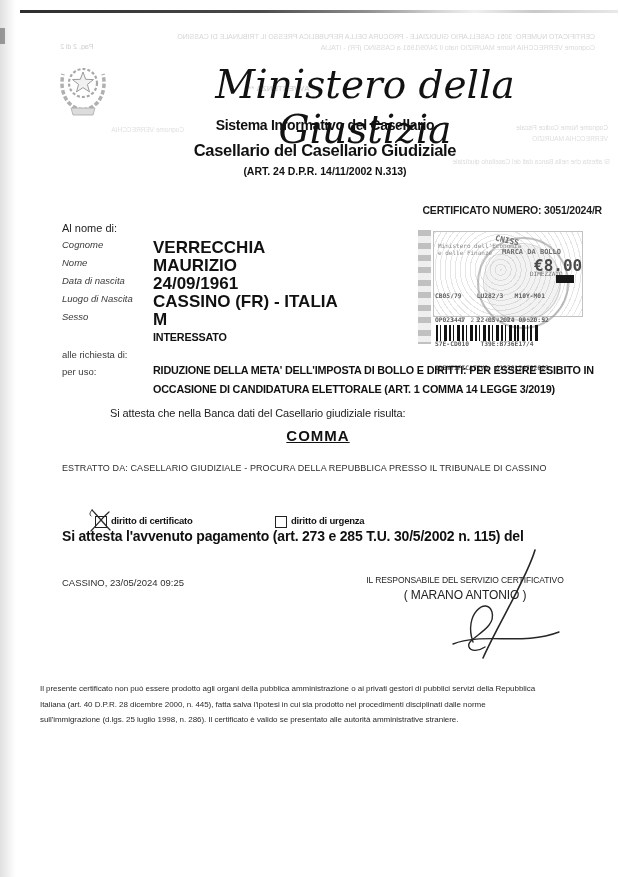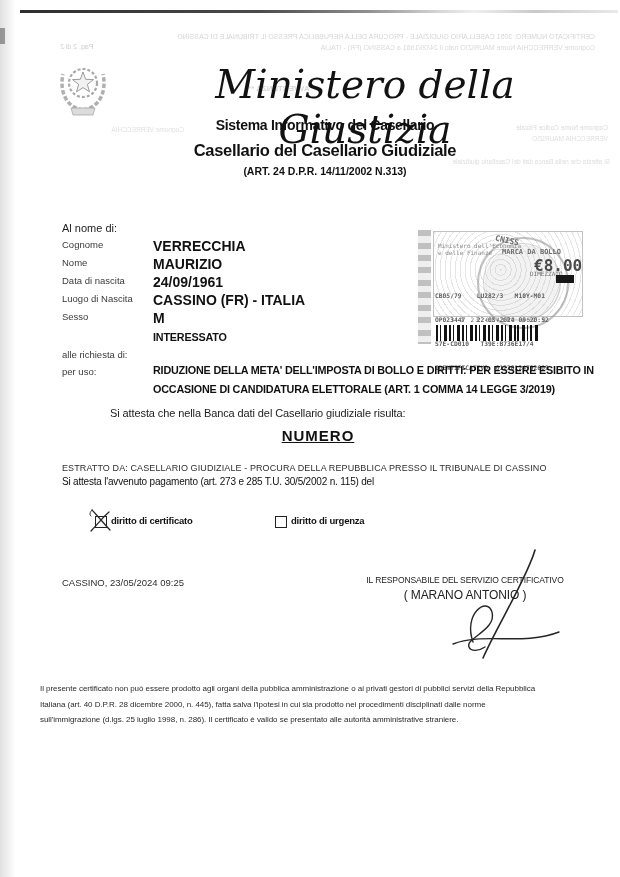--- a/index.html
+++ b/index.html
@@ -30,22 +30,22 @@
     font-family:"DejaVu Serif",serif;font-style:italic;font-size:39px;color:#121212;letter-spacing:0px;}
   .head-center{position:absolute;left:55px;width:540px;text-align:center;color:#111;}
   .system{top:117px;font-size:14px;font-weight:bold;letter-spacing:-0.3px;}
   .cert-title{top:141px;font-size:16.5px;font-weight:bold;letter-spacing:-0.3px;}
   .cert-sub{top:165px;font-size:10.5px;font-weight:bold;}
   .cert-number{position:absolute;left:400px;top:204px;width:202px;text-align:right;
     font-size:10.5px;font-weight:bold;letter-spacing:-0.2px;}
 
   
   .intro{position:absolute;left:62px;top:222px;font-size:11px;color:#222;}
-  .f-label{position:absolute;left:62px;font-size:9.5px;color:#3a3a3a;}
-  .f-value{position:absolute;left:153px;font-size:14px;font-weight:bold;color:#111;}
+  .f-label{position:absolute;left:62px;font-size:9.5px;color:#3a3a3a;font-style:italic;}
+  .f-value{position:absolute;left:153px;font-size:17px;font-weight:bold;color:#111;}
 
   
   .stamp{position:absolute;left:418px;top:228px;width:186px;height:120px;}
   .stamp-strip{position:absolute;left:0;top:2px;width:13px;height:114px;opacity:.55;
     background:repeating-linear-gradient(180deg,#8d8d8d 0 6px,#e2e2e2 6px 12.5px);}
   .stamp-body{position:absolute;left:15px;top:3px;width:148px;height:84px;border:1px solid #c2c2c2;
     background:repeating-radial-gradient(circle at 45% 45%,rgba(140,140,140,.22) 0 1px,transparent 1px 5px);}
   .stamp-circle{position:absolute;left:59px;top:9px;width:88px;height:88px;border:2px solid #8f8f8f;
     border-radius:50%;opacity:.55;
     background:radial-gradient(circle,rgba(130,130,130,.18) 0 58%,rgba(120,120,120,.28) 60%,transparent 62%);}
@@ -64,21 +64,21 @@
 
   
   .req-label{position:absolute;left:62px;font-size:9.5px;color:#3a3a3a;}
   .req-value{position:absolute;left:153px;font-size:10.8px;font-weight:bold;letter-spacing:-0.2px;color:#111;}
   .attest{position:absolute;left:62px;top:407px;font-size:11px;letter-spacing:-0.1px;color:#222;margin-left:48px;}
   .nulla{position:absolute;left:58px;top:427px;width:520px;text-align:center;
     font-size:15px;font-weight:bold;letter-spacing:1px;text-decoration:underline;color:#111;}
   .estratto{position:absolute;left:62px;top:463px;font-size:9px;color:#2e2e2e;letter-spacing:0.1px;}
 
   
-  .pay-line{position:absolute;left:62px;top:476px;font-size:10px;font-weight:normal;letter-spacing:-0.2px;color:#111;}
+  .pay-line{position:absolute;left:62px;top:528px;font-size:14px;font-weight:bold;letter-spacing:-0.2px;color:#111;}
   .checkbox{position:absolute;top:516px;width:10px;height:10px;border:1.2px solid #222;background:#fff;}
   .cb1{left:95px;} .cb2{left:275px;}
   .cb-label{position:absolute;top:515px;font-size:9.5px;font-weight:bold;letter-spacing:-0.2px;color:#111;}
   .cbl1{left:111px;} .cbl2{left:291px;}
   .handmark{position:absolute;left:86px;top:506px;width:30px;height:30px;}
 
   
   .place-date{position:absolute;left:62px;top:577px;font-size:9.5px;color:#2e2e2e;}
   .role-block{position:absolute;left:352px;top:575px;width:226px;text-align:center;font-size:8.5px;letter-spacing:-0.1px;color:#222;}
   .name-line{margin-top:3px;font-size:12px;}
@@ -111,20 +111,21 @@
     <path d="M28,52 C44,50 52,34 48,16" fill="none" stroke="#a3a3a3" stroke-width="3.5" stroke-dasharray="4.5 2"></path>
     <circle cx="28" cy="25" r="14" fill="none" stroke="#9a9a9a" stroke-width="2.2" stroke-dasharray="3 2"></circle>
     <polygon points="28,14 30.7,21.3 38.5,21.6 32.4,26.4 34.5,33.9 28,29.6 21.5,33.9 23.6,26.4 17.5,21.6 25.3,21.3" fill="#efefef" stroke="#8a8a8a" stroke-width="1"></polygon>
     <path d="M16,50 L40,50 L38,57 L18,57 Z" fill="#d6d6d6" stroke="#9a9a9a" stroke-width="0.8"></path>
   </svg>
 
   <div class="ministry">Ministero della Giustizia</div>
   <div class="head-center system">Sistema Informativo del Casellario</div>
   <div class="head-center cert-title">Casellario del Casellario Giudiziale</div>
   <div class="head-center cert-sub">(ART. 24 D.P.R. 14/11/2002 N.313)</div>
+  <div class="cert-number">CERTIFICATO NUMERO: 3051/2024/R</div>
 
   <div class="intro">Al nome di:</div>
   <div class="f-label" style="top:239px">Cognome</div>
   <div class="f-value" style="top:238px">VERRECCHIA</div>
   <div class="f-label" style="top:257px">Nome</div>
   <div class="f-value" style="top:256px">MAURIZIO</div>
   <div class="f-label" style="top:275px">Data di nascita</div>
   <div class="f-value" style="top:274px">24/09/1961</div>
   <div class="f-label" style="top:293px">Luogo di Nascita</div>
   <div class="f-value" style="top:292px">CASSINO (FR) - ITALIA</div>
@@ -155,21 +156,21 @@
     <div class="stamp-barcode"></div>
   </div>
 
   <div class="req-label" style="top:349px">alle richiesta di:</div>
   <div class="req-value" style="top:331px">INTERESSATO</div>
   <div class="req-label" style="top:366px">per uso:</div>
   <div class="req-value" style="top:364px">RIDUZIONE DELLA META' DELL'IMPOSTA DI BOLLO E DIRITTI: PER ESSERE ESIBITO IN</div>
   <div class="req-value" style="top:383px">OCCASIONE DI CANDIDATURA ELETTORALE (ART. 1 COMMA 14 LEGGE 3/2019)</div>
 
   <div class="attest">Si attesta che nella Banca dati del Casellario giudiziale risulta:</div>
-  <div class="nulla">NUMERO</div>
+  <div class="nulla">COMMA</div>
   <div class="estratto">ESTRATTO DA: CASELLARIO GIUDIZIALE - PROCURA DELLA REPUBBLICA PRESSO IL TRIBUNALE DI CASSINO</div>
 
   <div class="pay-line">Si attesta l'avvenuto pagamento (art. 273 e 285 T.U. 30/5/2002 n. 115) del</div>
   <div class="checkbox cb1"></div>
   <svg class="handmark" viewBox="0 0 30 30">
     <path d="M6,4 C10,8 20,20 24,24" fill="none" stroke="#2a2a2a" stroke-width="1.3" stroke-linecap="round"></path>
     <path d="M23,6 C18,10 10,20 5,25" fill="none" stroke="#2a2a2a" stroke-width="1.3" stroke-linecap="round"></path>
     <path d="M6,4 C4,6 3,9 5,10" fill="none" stroke="#2a2a2a" stroke-width="1" stroke-linecap="round"></path>
   </svg>
   <div class="cb-label cbl1">diritto di certificato</div>

